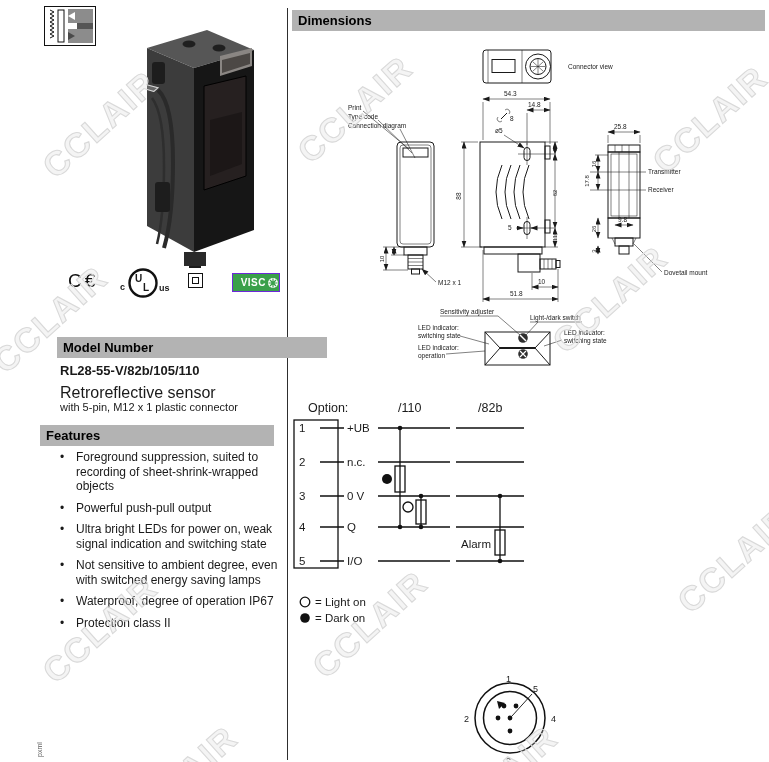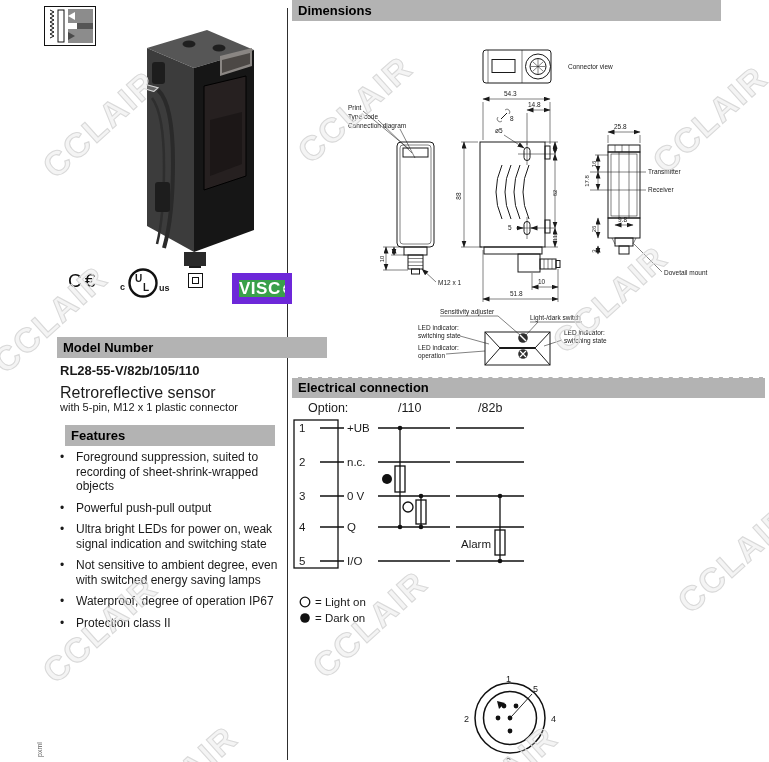--- a/index.html
+++ b/index.html
@@ -17,22 +17,22 @@
   .model-type{position:absolute;left:60px;top:384px;font-size:16px;}
   .model-conn{position:absolute;left:60px;top:401px;font-size:11px;text-align:right;}
   .features-list{position:absolute;left:60px;top:450px;width:218px;}
   .feat{display:flex;font-size:12px;line-height:14.5px;margin-bottom:7px;}
   .feat .bullet{width:16px;flex:0 0 16px;}
   .cert-row{position:absolute;left:60px;top:264px;width:225px;height:38px;}
   .ce{position:absolute;left:8px;top:6px;font-size:19px;letter-spacing:3px;color:#111;}
   .sq2{position:absolute;left:128px;top:9px;width:13px;height:13px;border:1.6px solid #111;}
   .sq2 i{position:absolute;left:2.5px;top:2.5px;width:5px;height:5px;border:1.6px solid #111;display:block;}
   .visco{position:absolute;left:172px;top:9px;width:46px;height:17px;background:#3aa04a;
-         border:7px solid #6d28d9;display:flex;align-items:center;justify-content:flex-start;
-         color:#fff;font-weight:bold;font-size:17px;letter-spacing:.5px;}
+         border:1px solid #6d28d9;display:flex;align-items:center;justify-content:flex-end;
+         color:#fff;font-weight:bold;font-size:10px;letter-spacing:.5px;}
   .note{position:absolute;left:36px;top:757px;transform:rotate(-90deg);transform-origin:left top;
         font-size:7px;color:#555;}
   svg text{font-family:"Liberation Sans",sans-serif;fill:#1a1a1a;}
   .t{font-size:6.5px;}
   .t2{font-size:6px;}
   .et{font-size:11.5px;}
   .eh{font-size:12.5px;}
   .pt{font-size:9px;}
   .ln{fill:none;stroke:#1a1a1a;stroke-width:1;}
   .lt{fill:none;stroke:#1a1a1a;stroke-width:0.55;}
@@ -106,21 +106,21 @@
         <circle cx="6" cy="6" r="1.6" fill="#3aa04a"></circle>
       </svg>
     </div>
   </div>
 
   <div class="bar" style="left:57px;top:337px;width:270px">Model Number</div>
   <div class="model-code">RL28-55-V/82b/105/110</div>
   <div class="model-type">Retroreflective sensor</div>
   <div class="model-conn">with 5-pin, M12 x 1 plastic connector</div>
 
-  <div class="bar" style="left:65px;top:425px;width:210px">Features</div>
+  <div class="bar" style="left:40px;top:425px;width:234px">Features</div>
   <div class="features-list">
     <div class="feat">
         <span class="bullet">•</span>
         <span>Foreground suppression, suited to recording of sheet-shrink-wrapped objects</span>
       </div>
     <div class="feat">
         <span class="bullet">•</span>
         <span>Powerful push-pull output</span>
       </div>
     <div class="feat">
@@ -134,21 +134,21 @@
     <div class="feat">
         <span class="bullet">•</span>
         <span>Waterproof, degree of operation IP67</span>
       </div>
     <div class="feat">
         <span class="bullet">•</span>
         <span>Protection class II</span>
       </div>
   </div>
 
-  <div class="bar" style="left:292px;top:0;width:429px">Dimensions</div>
+  <div class="bar" style="left:292px;top:10px;width:473px">Dimensions</div>
 
   <svg class="abs" style="left:292px;top:32px" width="473" height="345">
     <defs>
       <marker id="da" markerWidth="8" markerHeight="8" refX="6.5" refY="2.5" orient="auto-start-reverse" markerUnits="userSpaceOnUse">
         <path d="M0,0 L7,2.5 L0,5 Z" fill="#1a1a1a"></path>
       </marker>
     </defs>
 
     <g>
       <rect x="191" y="18" width="68" height="33" rx="3" class="ln"></rect>
@@ -288,21 +288,20 @@
       <path d="M168,304 L197,312" class="lt"></path>
       <text x="126" y="318" class="t">LED indicator:</text>
       <text x="126" y="326" class="t">operation</text>
       <path d="M154,322 L193,319" class="lt"></path>
       <text x="272" y="303" class="t">LED indicator:</text>
       <text x="272" y="311" class="t">switching state</text>
       <path d="M270,308 L252,314" class="lt"></path>
     </g>
   </svg>
 
-  <div class="bar" style="left:292px;top:377px;width:473px">Electrical connection</div>
   <div class="dash-line"></div>
 
   <svg class="abs" style="left:292px;top:398px" width="473" height="234">
     <text x="16" y="14" class="eh">Option:</text>
     <text x="106" y="14" class="eh">/110</text>
     <text x="186" y="14" class="eh">/82b</text>
 
     <g>
       <rect x="2" y="22" width="44" height="148" class="ew"></rect>
       <text x="7" y="34" class="et">1</text>

